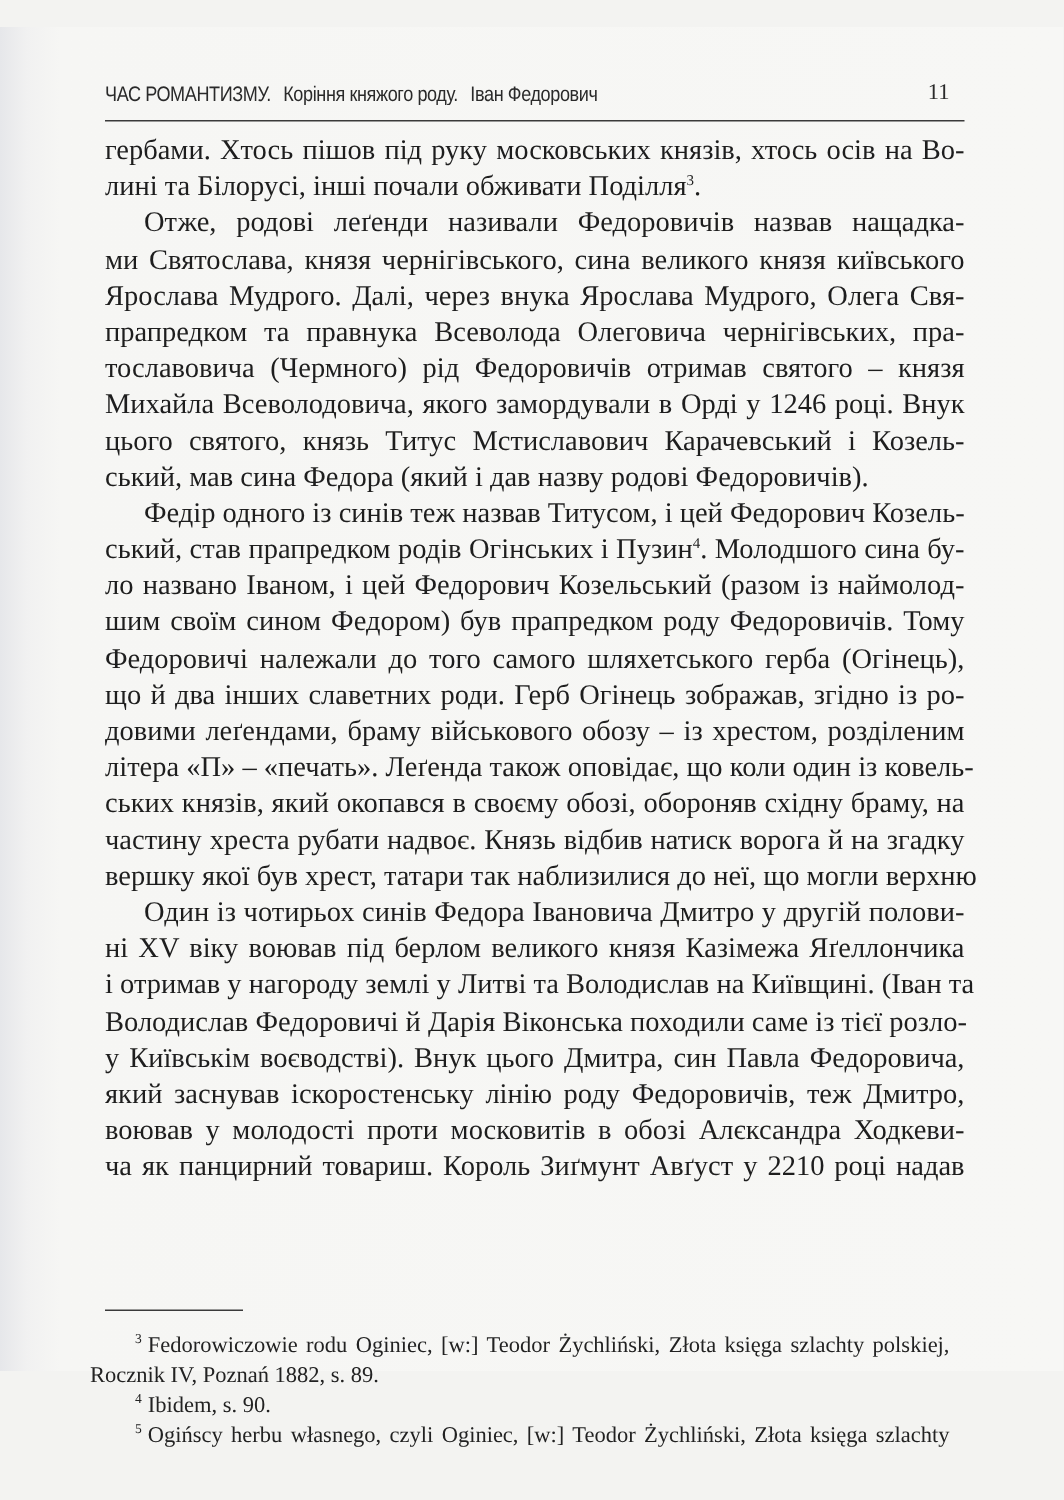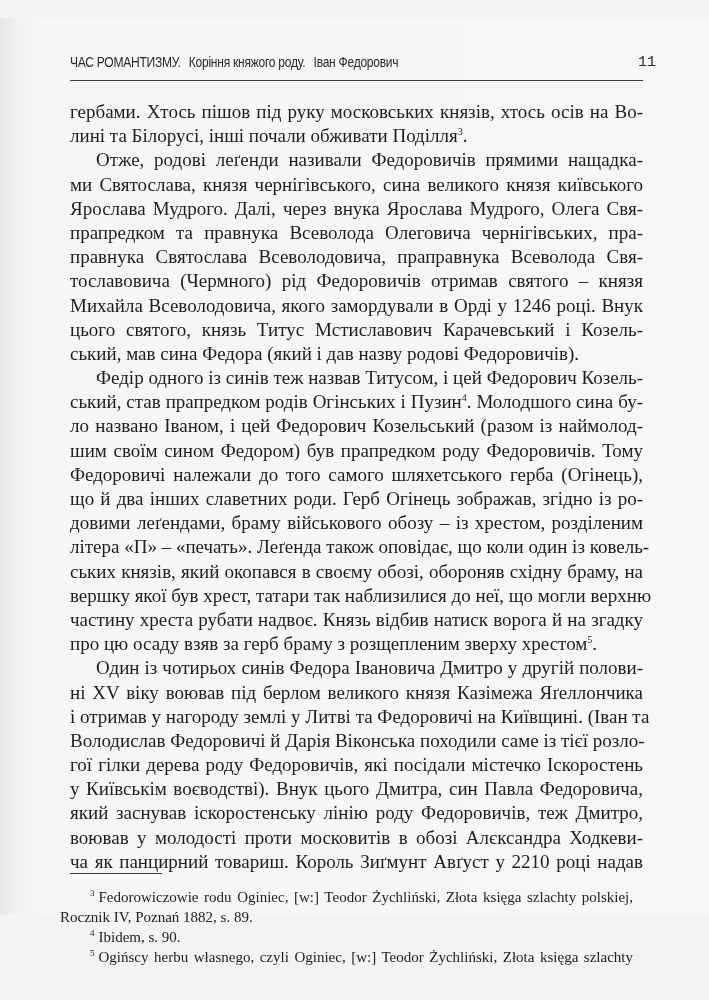--- a/index.html
+++ b/index.html
@@ -16,28 +16,28 @@
   .running-head {
     position: absolute; left: 70px; top: 36px; width: 573px; height: 20px;
     font-family: "Liberation Sans", sans-serif;
     font-size: 14px; color: #2a2a2a;
     letter-spacing: -0.3px;
     transform: scaleX(0.86); transform-origin: left center;
     white-space: nowrap;
   }
   .running-head .sep { margin-right: 6px; }
   .page-number {
-    position: absolute; right: 53px; top: 36px;
-    font-family: Liberation Mono, monospace; font-size: 15px; color: #2a2a2a;
+    position: absolute; right: 76px; top: 36px;
+    font-family: Liberation Serif, serif; font-size: 15px; color: #2a2a2a;
   }
   .head-rule {
     position: absolute; left: 70px; top: 62px; width: 573px; height: 1px; background: #3a3a3a;
   }
   .body-text {
-    position: absolute; left: 70px; top: 82px; width: 573px;
+    position: absolute; left: 70px; top: 71px; width: 573px;
     font-family: "Liberation Serif", serif;
     font-size: 19px; line-height: 24.2px; color: #1e1e1e;
   }
   .line {
     display: block; white-space: nowrap; text-align: justify; text-align-last: justify;
     height: 24.2px;
   }
   .line.last { text-align-last: left; }
   .line.indent { padding-left: 26px; }
   sup { font-size: 10px; line-height: 0; vertical-align: 7px; }
@@ -62,46 +62,43 @@
     <span class="sep">ЧАС РОМАНТИЗМУ.</span>
     <span class="sep">Коріння княжого роду.</span>
     <span>Іван Федорович</span>
   </div>
   <div class="page-number">11</div>
   <div class="head-rule"></div>
 
   <div class="body-text" id="body-text">
       <span class="line"><span>гербами. Хтось пішов під руку московських князів, хтось осів на Во-</span></span>
       <span class="line last"><span>лині та Білорусі, інші почали обживати Поділля</span><sup>3</sup><span>.</span></span>
-      <span class="line indent"><span>Отже, родові леґенди називали Федоровичів прямими нащадка-</span></span>
+      <span class="line indent"><span>Отже, родові леґенди називали Федоровичів назвав нащадка-</span></span>
       <span class="line"><span>ми Святослава, князя чернігівського, сина великого князя київського</span></span>
       <span class="line"><span>Ярослава Мудрого. Далі, через внука Ярослава Мудрого, Олега Свя-</span></span>
       <span class="line"><span>прапредком та правнука Всеволода Олеговича чернігівських, пра-</span></span>
-      <span class="line"><span>правнука Святослава Всеволодовича, праправнука Всеволода Свя-</span></span>
       <span class="line"><span>тославовича (Чермного) рід Федоровичів отримав святого – князя</span></span>
       <span class="line"><span>Михайла Всеволодовича, якого замордували в Орді у 1246 році. Внук</span></span>
       <span class="line"><span>цього святого, князь Титус Мстиславович Карачевський і Козель-</span></span>
       <span class="line last"><span>ський, мав сина Федора (який і дав назву родові Федоровичів).</span></span>
       <span class="line indent"><span>Федір одного із синів теж назвав Титусом, і цей Федорович Козель-</span></span>
       <span class="line"><span>ський, став прапредком родів Огінських і Пузин</span><sup>4</sup><span>. Молодшого сина бу-</span></span>
       <span class="line"><span>ло названо Іваном, і цей Федорович Козельський (разом із наймолод-</span></span>
       <span class="line"><span>шим своїм сином Федором) був прапредком роду Федоровичів. Тому</span></span>
       <span class="line"><span>Федоровичі належали до того самого шляхетського герба (Огінець),</span></span>
       <span class="line"><span>що й два інших славетних роди. Герб Огінець зображав, згідно із ро-</span></span>
       <span class="line"><span>довими леґендами, браму військового обозу – із хрестом, розділеним</span></span>
       <span class="line"><span>літера «П» – «печать». Леґенда також оповідає, що коли один із ковель-</span></span>
       <span class="line"><span>ських князів, який окопався в своєму обозі, обороняв східну браму, на</span></span>
+      <span class="line"><span>частину хреста рубати надвоє. Князь відбив натиск ворога й на згадку</span></span>
       <span class="line"><span>вершку якої був хрест, татари так наблизилися до неї, що могли верхню</span></span>
-      <span class="line"><span>частину хреста рубати надвоє. Князь відбив натиск ворога й на згадку</span></span>
-      <span class="line last"><span>про цю осаду взяв за герб браму з розщепленим зверху хрестом</span><sup>5</sup><span>.</span></span>
       <span class="line indent"><span>Один із чотирьох синів Федора Івановича Дмитро у другій полови-</span></span>
       <span class="line"><span>ні XV віку воював під берлом великого князя Казімежа Яґеллончика</span></span>
-      <span class="line"><span>і отримав у нагороду землі у Литві та Федоровичі на Київщині. (Іван та</span></span>
+      <span class="line"><span>і отримав у нагороду землі у Литві та Володислав на Київщині. (Іван та</span></span>
       <span class="line"><span>Володислав Федоровичі й Дарія Віконська походили саме із тієї розло-</span></span>
-      <span class="line"><span>гої гілки дерева роду Федоровичів, які посідали містечко Іскоростень</span></span>
       <span class="line"><span>у Київськім воєводстві). Внук цього Дмитра, син Павла Федоровича,</span></span>
       <span class="line"><span>який заснував іскоростенську лінію роду Федоровичів, теж Дмитро,</span></span>
       <span class="line"><span>воював у молодості проти московитів в обозі Алєксандра Ходкеви-</span></span>
       <span class="line"><span>ча як панцирний товариш. Король Зиґмунт Авґуст у 2210 році надав</span></span>
     </div>
 
   <div class="fn-rule"></div>
   <div class="footnotes" id="footnotes">
       <span class="fn-line indent"><sup>3</sup><span>Fedorowiczowie rodu Oginiec, [w:] Teodor Żychliński, Złota księga szlachty polskiej,</span></span>
       <span class="fn-line last"><span>Rocznik IV, Poznań 1882, s. 89.</span></span>

